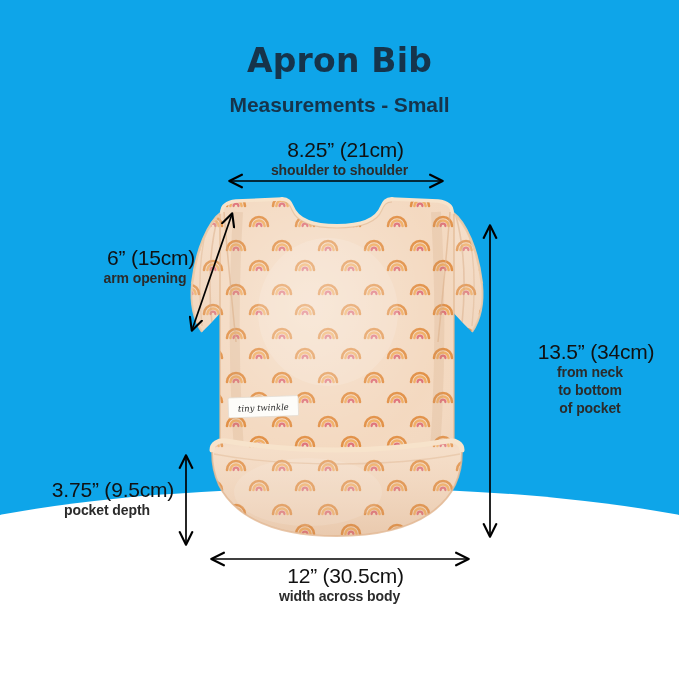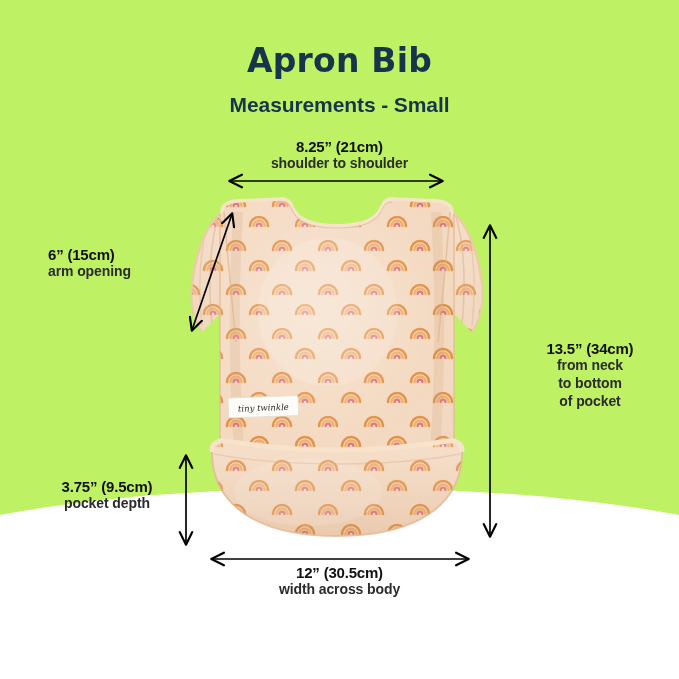--- a/index.html
+++ b/index.html
@@ -8,21 +8,21 @@
     background: #ffffff;
   }
   body {
     font-family: "Liberation Sans", sans-serif;
     -webkit-font-smoothing: antialiased;
   }
   #page {
     position: relative;
     width: 679px;
     height: 608px;
-    background: #bef264;
+    background: #0ea5e9;
     overflow: hidden;
   }
 
   
   .bottom-vignette {
     position: absolute;
     left: -18%;
     bottom: -560px;
     width: 136%;
     height: 640px;
@@ -62,37 +62,38 @@
     font-family: "Liberation Sans", sans-serif;
     font-size: 21px;
     font-weight: bold;
     color: #16344b;
     letter-spacing: -0.1px;
   }
 
   
   .m-label { position: absolute; z-index: 7; color: #1a1a1a; }
   .m-val {
-    font-size: 15px;
-    font-weight: bold;
+    font-size: 21px;
+    font-weight: normal;
     color: #111111;
     letter-spacing: -0.2px;
     white-space: nowrap;
+    padding-left: 12px;
   }
   .m-desc {
     font-size: 14px;
     font-weight: bold;
     color: #2b2b2b;
     letter-spacing: -0.1px;
     white-space: nowrap;
     line-height: 1.28;
   }
 
   .label-shoulder { left: 0; top: 138px; width: 679px; text-align: center; }
-  .label-arm      { left: 48px; top: 246px; width: 170px; text-align: left; }
+  .label-arm      { left: 60px; top: 246px; width: 170px; text-align: center; }
   .label-neck     { left: 505px; top: 340px; width: 170px; text-align: center; }
   .label-pocket   { left: 22px; top: 478px; width: 170px; text-align: center; }
   .label-width    { left: 0; top: 564px; width: 679px; text-align: center; }
 
   
   .arrows {
     position: absolute;
     left: 0; top: 0;
     width: 679px; height: 679px;
     z-index: 8;

